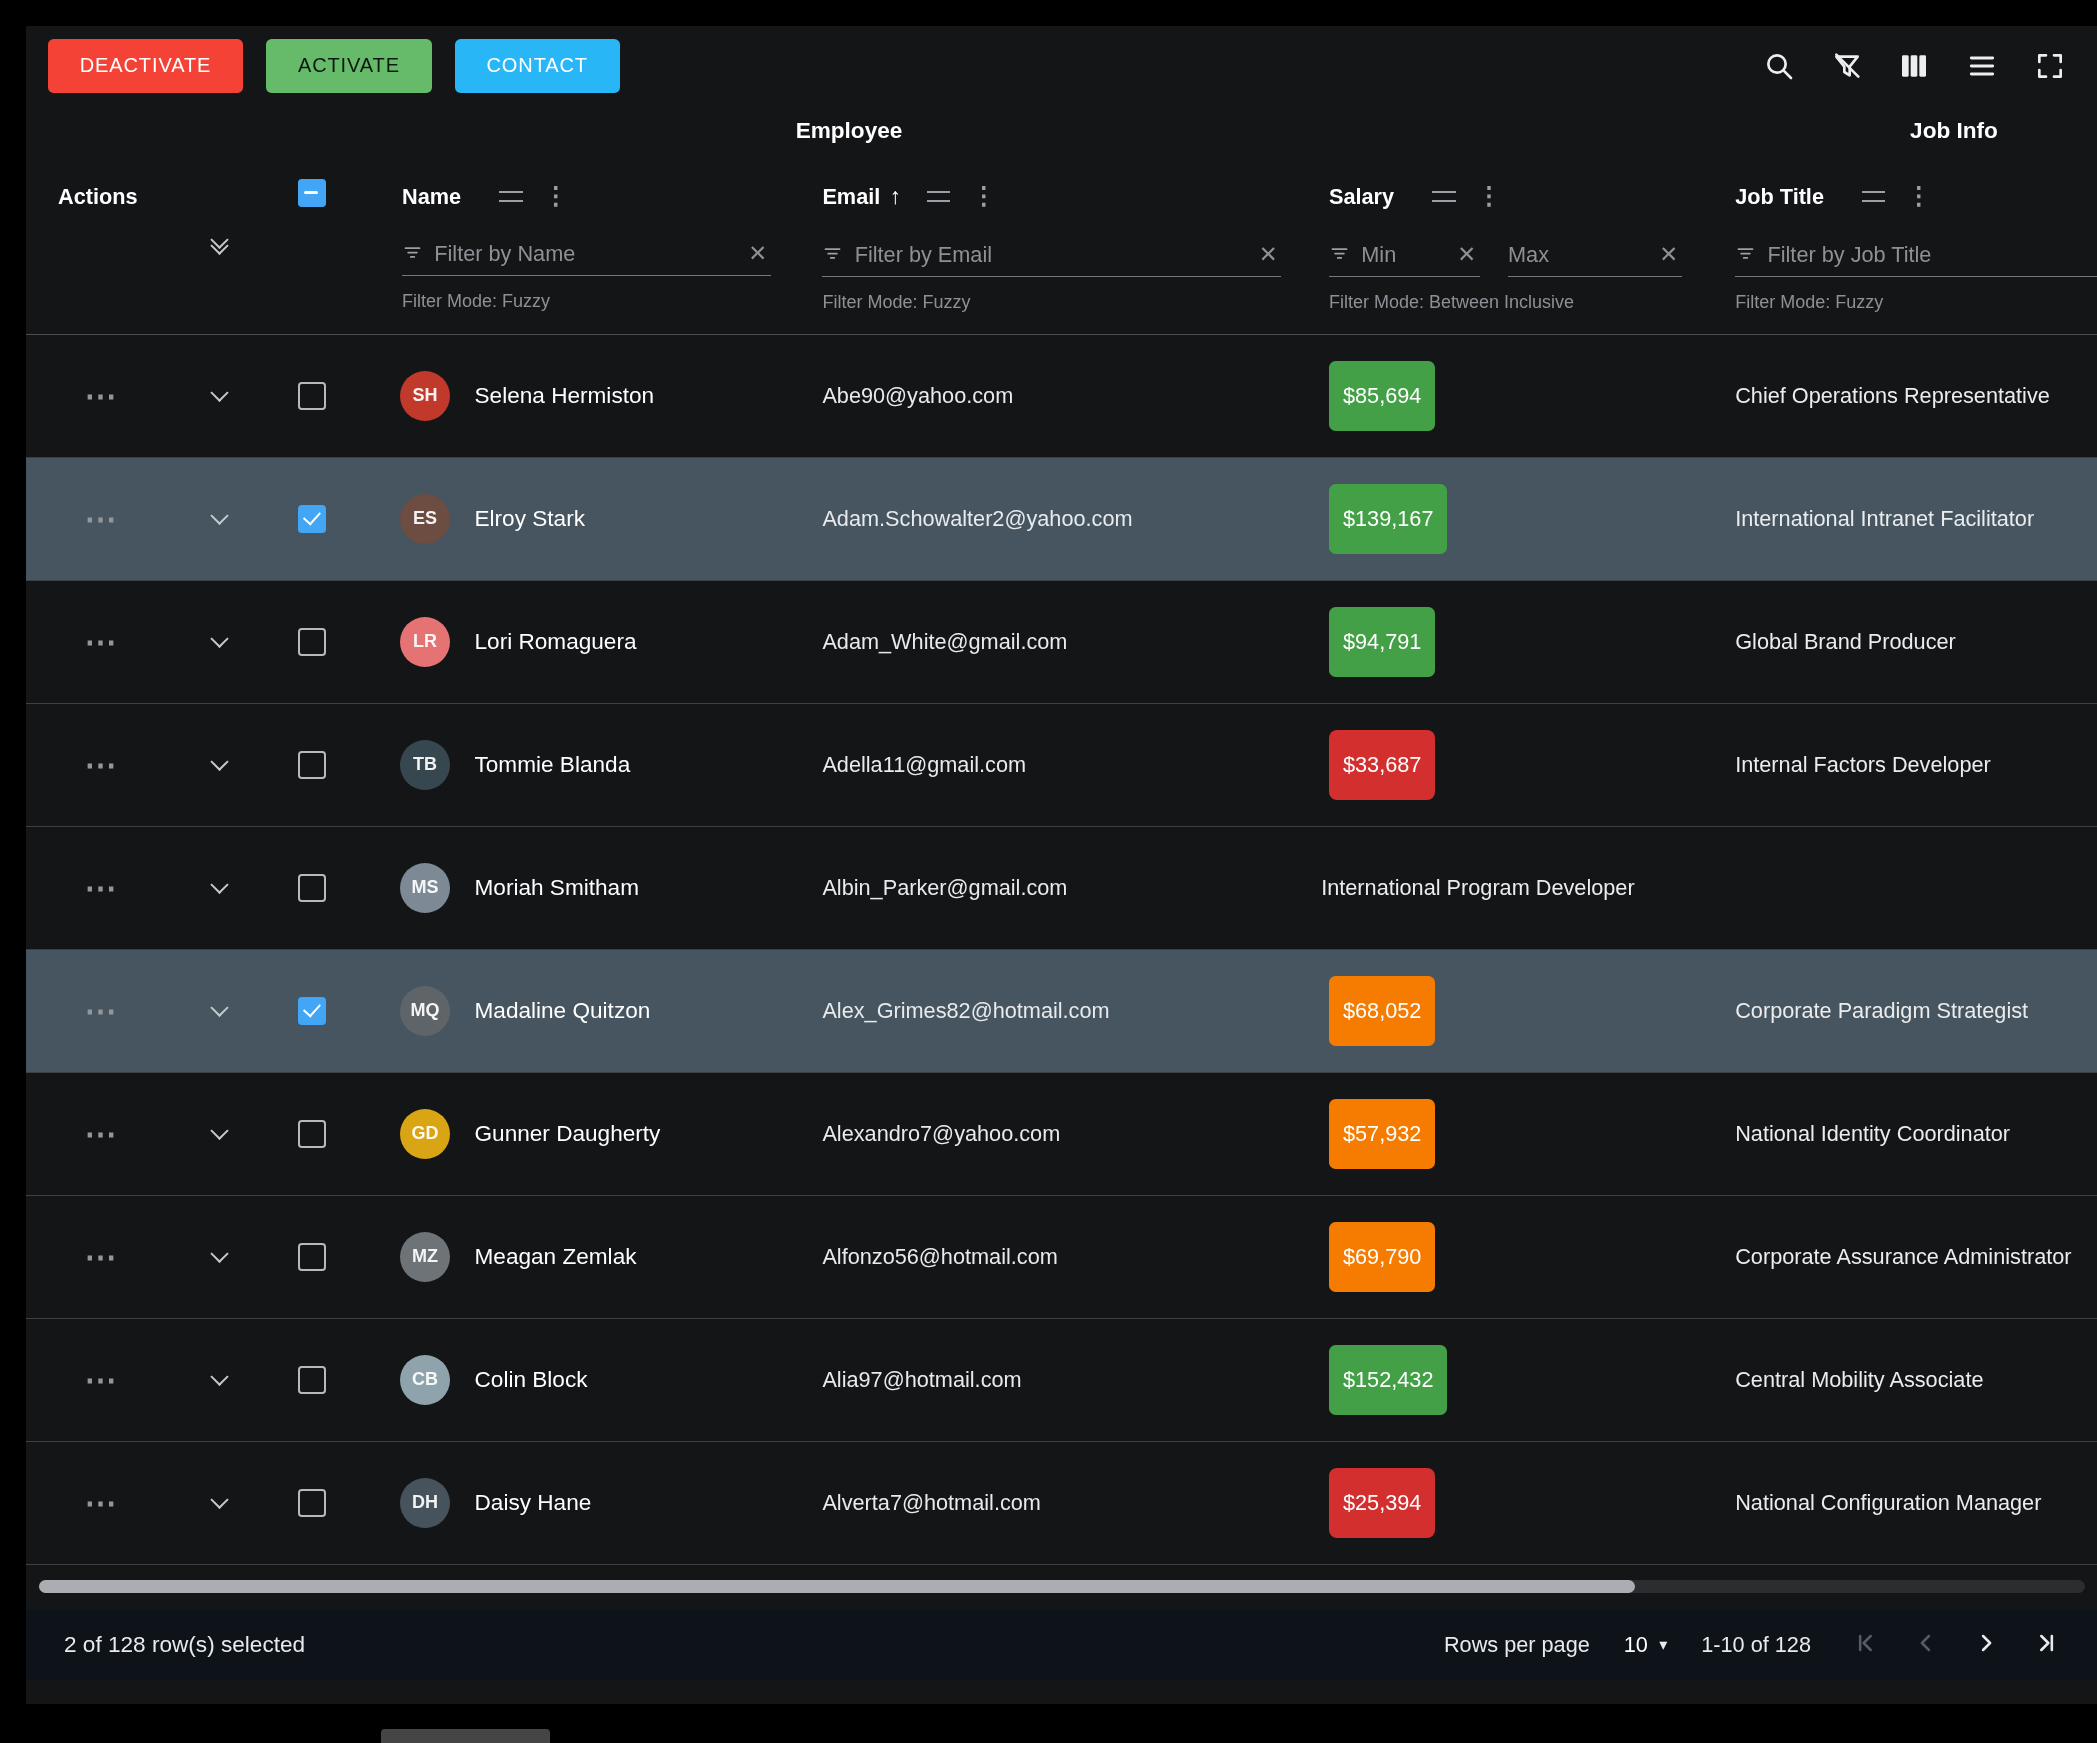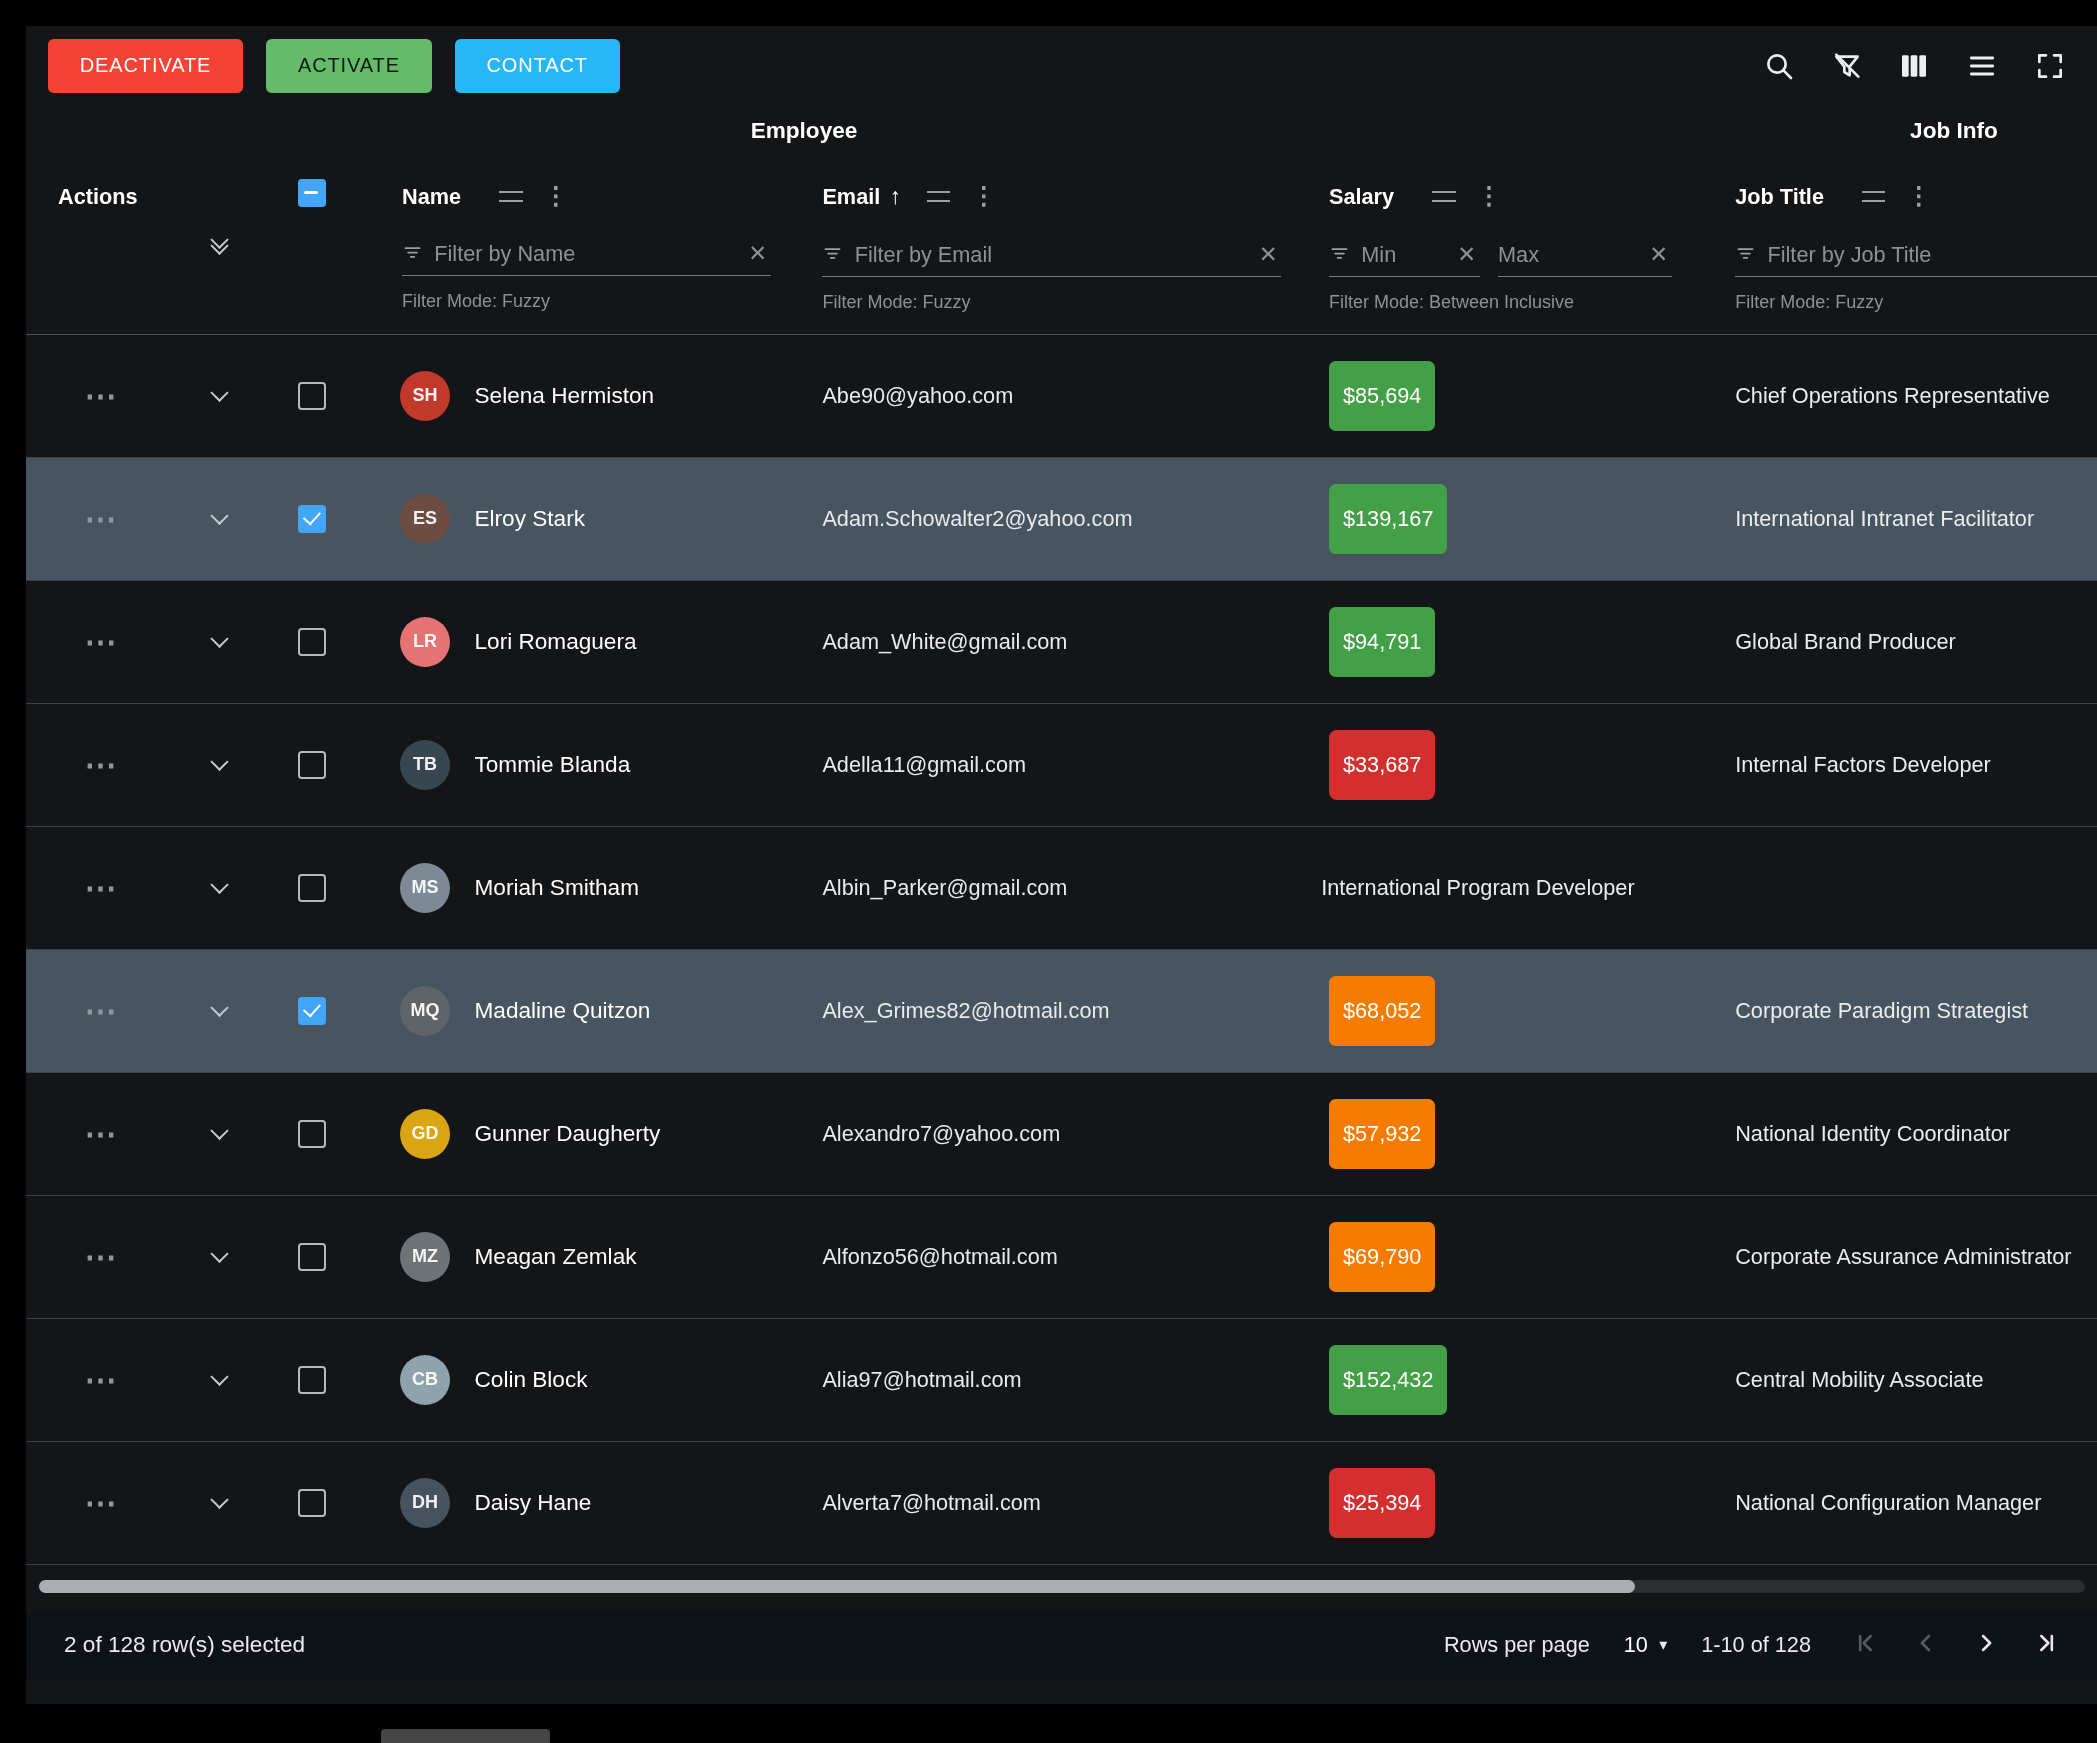--- a/index.html
+++ b/index.html
@@ -20,21 +20,21 @@
   .btn.blue  { background:var(--btn-blue,#29b6f6); color:#fff; }
   .toolbar-right { display:flex; align-items:center; gap:22.6px; }
   .icon-btn { width:45px; height:45px; background:none; border:none; cursor:pointer;
     display:flex; align-items:center; justify-content:center; color:#eceef0; }
   .icon-btn svg { display:block; }
 
   
   .group-row { height:51px; position:relative; }
   .group-label { position:absolute; top:50%; transform:translate(-50%,-50%);
     color:#fff; font-size:22.6px; font-weight:700; white-space:nowrap; }
-  .gl-employee { left:778px;text-align:center; }
+  .gl-employee { left:823px;text-align:center; }
   .gl-jobinfo  { left:1928px; }
 
   
   .head-row { display:flex; width:2260px; border-bottom:0.9px solid #4b4f54; padding-bottom:21px; }
   .c1{width:151px;flex:none;} .c2{width:85px;flex:none;} .c3{width:99px;flex:none;}
   .c4{width:452px;flex:none;} .c5{width:496px;flex:none;} .c6{width:414px;flex:none;}
   .c7{width:563px;flex:none;}
   .hc-actions { padding:28px 0 0 32px; }
   .hc-expand  { padding-top:22.6px; display:flex; justify-content:center; }
   .hc-check   { padding-top:22.6px; display:flex; justify-content:center; }
@@ -52,21 +52,21 @@
   .filter-field { display:flex; align-items:center; gap:11.3px; height:43px;
     border-bottom:0.9px solid #75797e; margin-top:21px; }
   .filter-field input { flex:1; min-width:0; background:transparent; border:none; outline:none;
     color:#e8eaec; font-family:inherit; font-size:21.7px; }
   .filter-field input::placeholder { color:#8d9196; }
   .funnel-icon { flex:none; color:#9aa0a6; }
   .clear-x { flex:none; color:#8d9196; font-size:22.6px; cursor:pointer; padding:0 3.8px; }
   .w-name { width:369px;margin-top:20px; }
   .w-email { width:459px; }
   .w-job { width:524px; }
-  .range-line { display:flex; gap:18px; }
+  .range-line { display:flex; gap:28px; }
   .w-min { width:151px; } .w-max { width:174px; }
   .mode-text { color:#8d9196; font-size:18px; margin-top:15px; }
 
   
   .checkbox { width:28px; height:28px; border:2.4px solid #b6babf; border-radius:3.8px;
     display:inline-block; position:relative; cursor:pointer; background:transparent; }
   .checkbox.checked, .checkbox.indeterminate {
     background:var(--check-blue,#42a5f5); border-color:var(--check-blue,#42a5f5); }
   .checkbox.checked::after { content:""; position:absolute; left:7.5px; top:1.9px;
     width:7.5px; height:14px; border-right:2.8px solid #fff; border-bottom:2.8px solid #fff;

